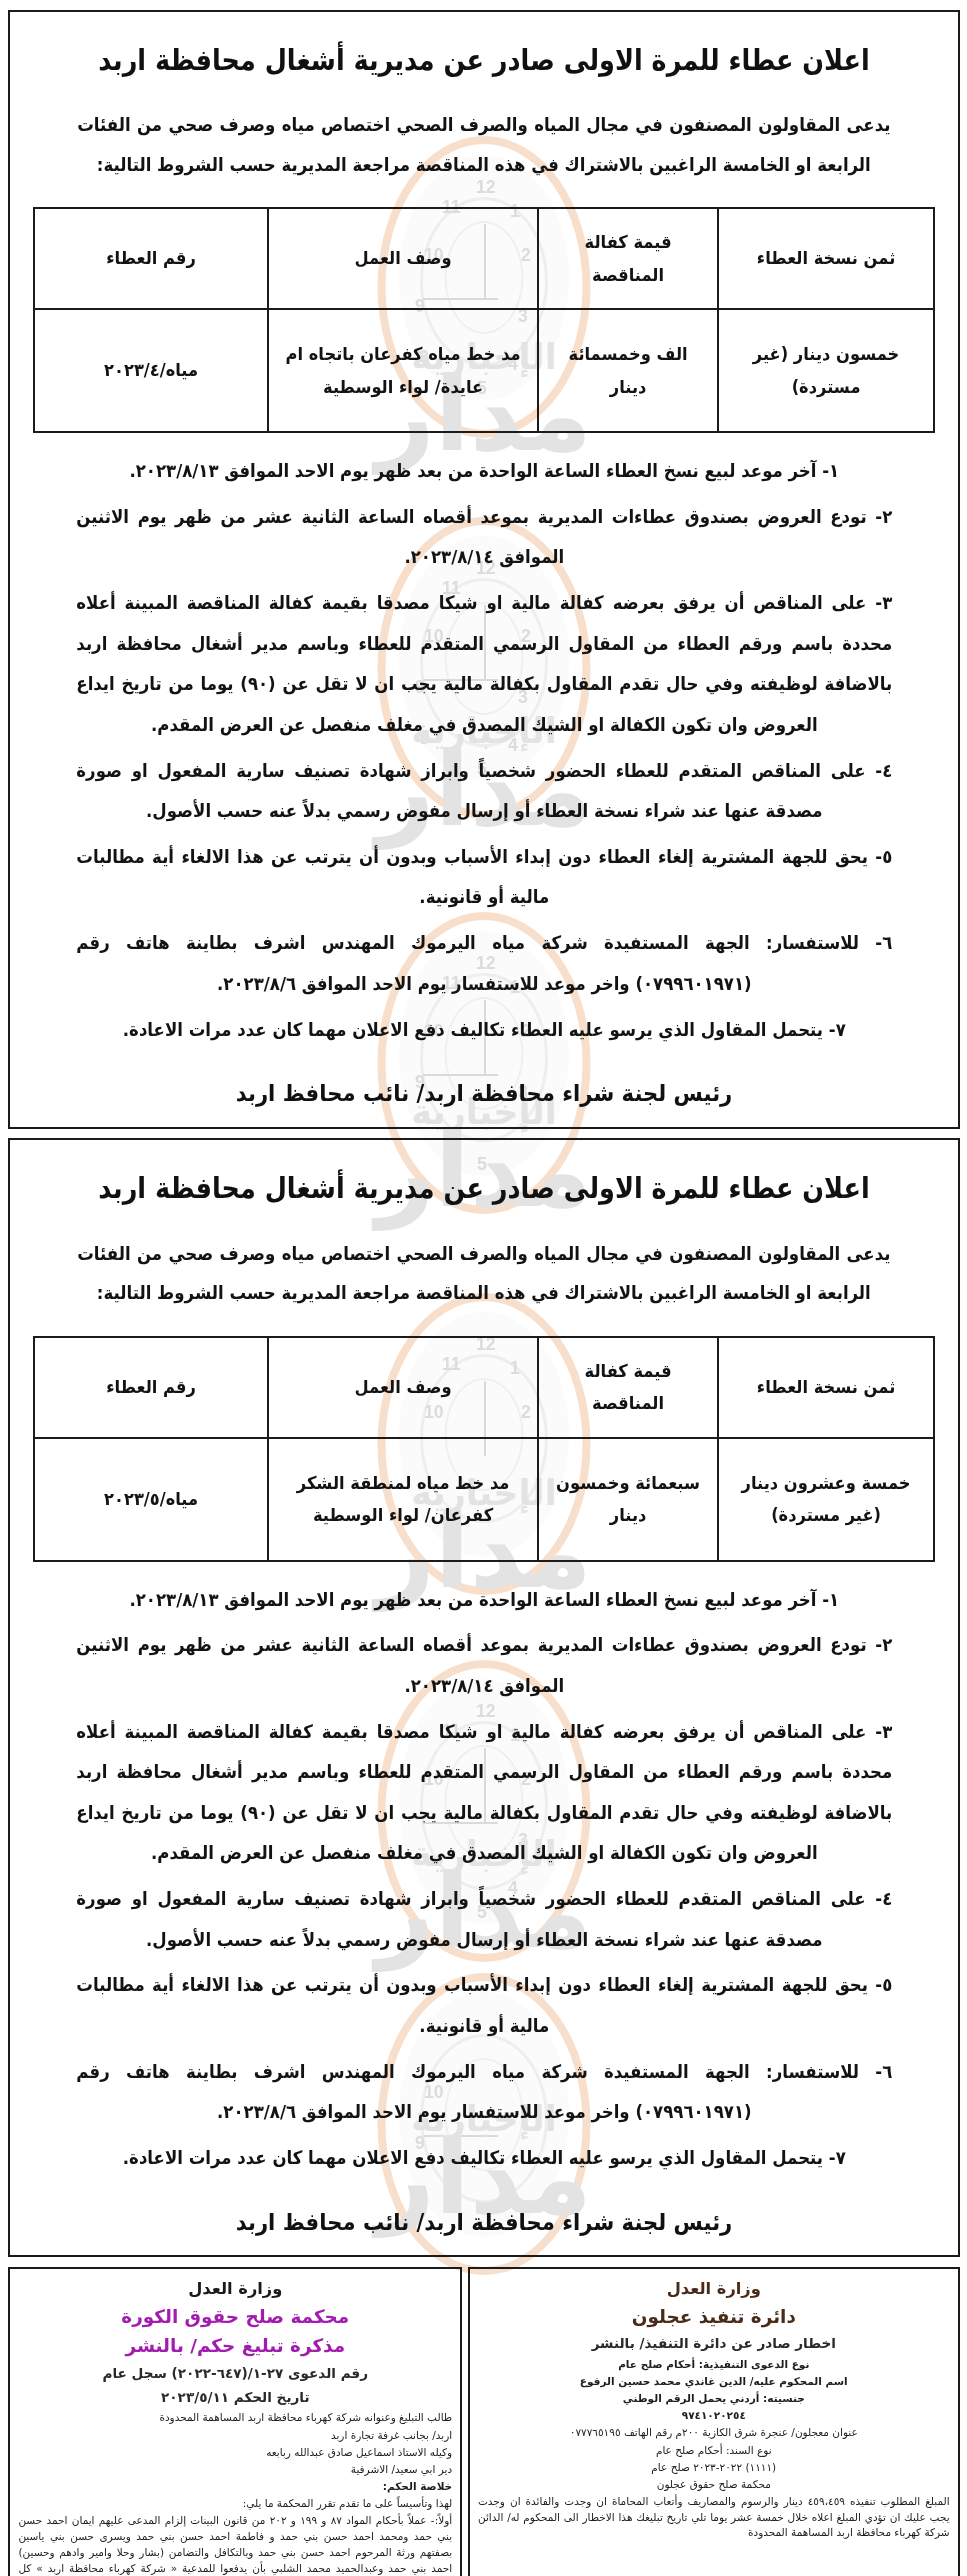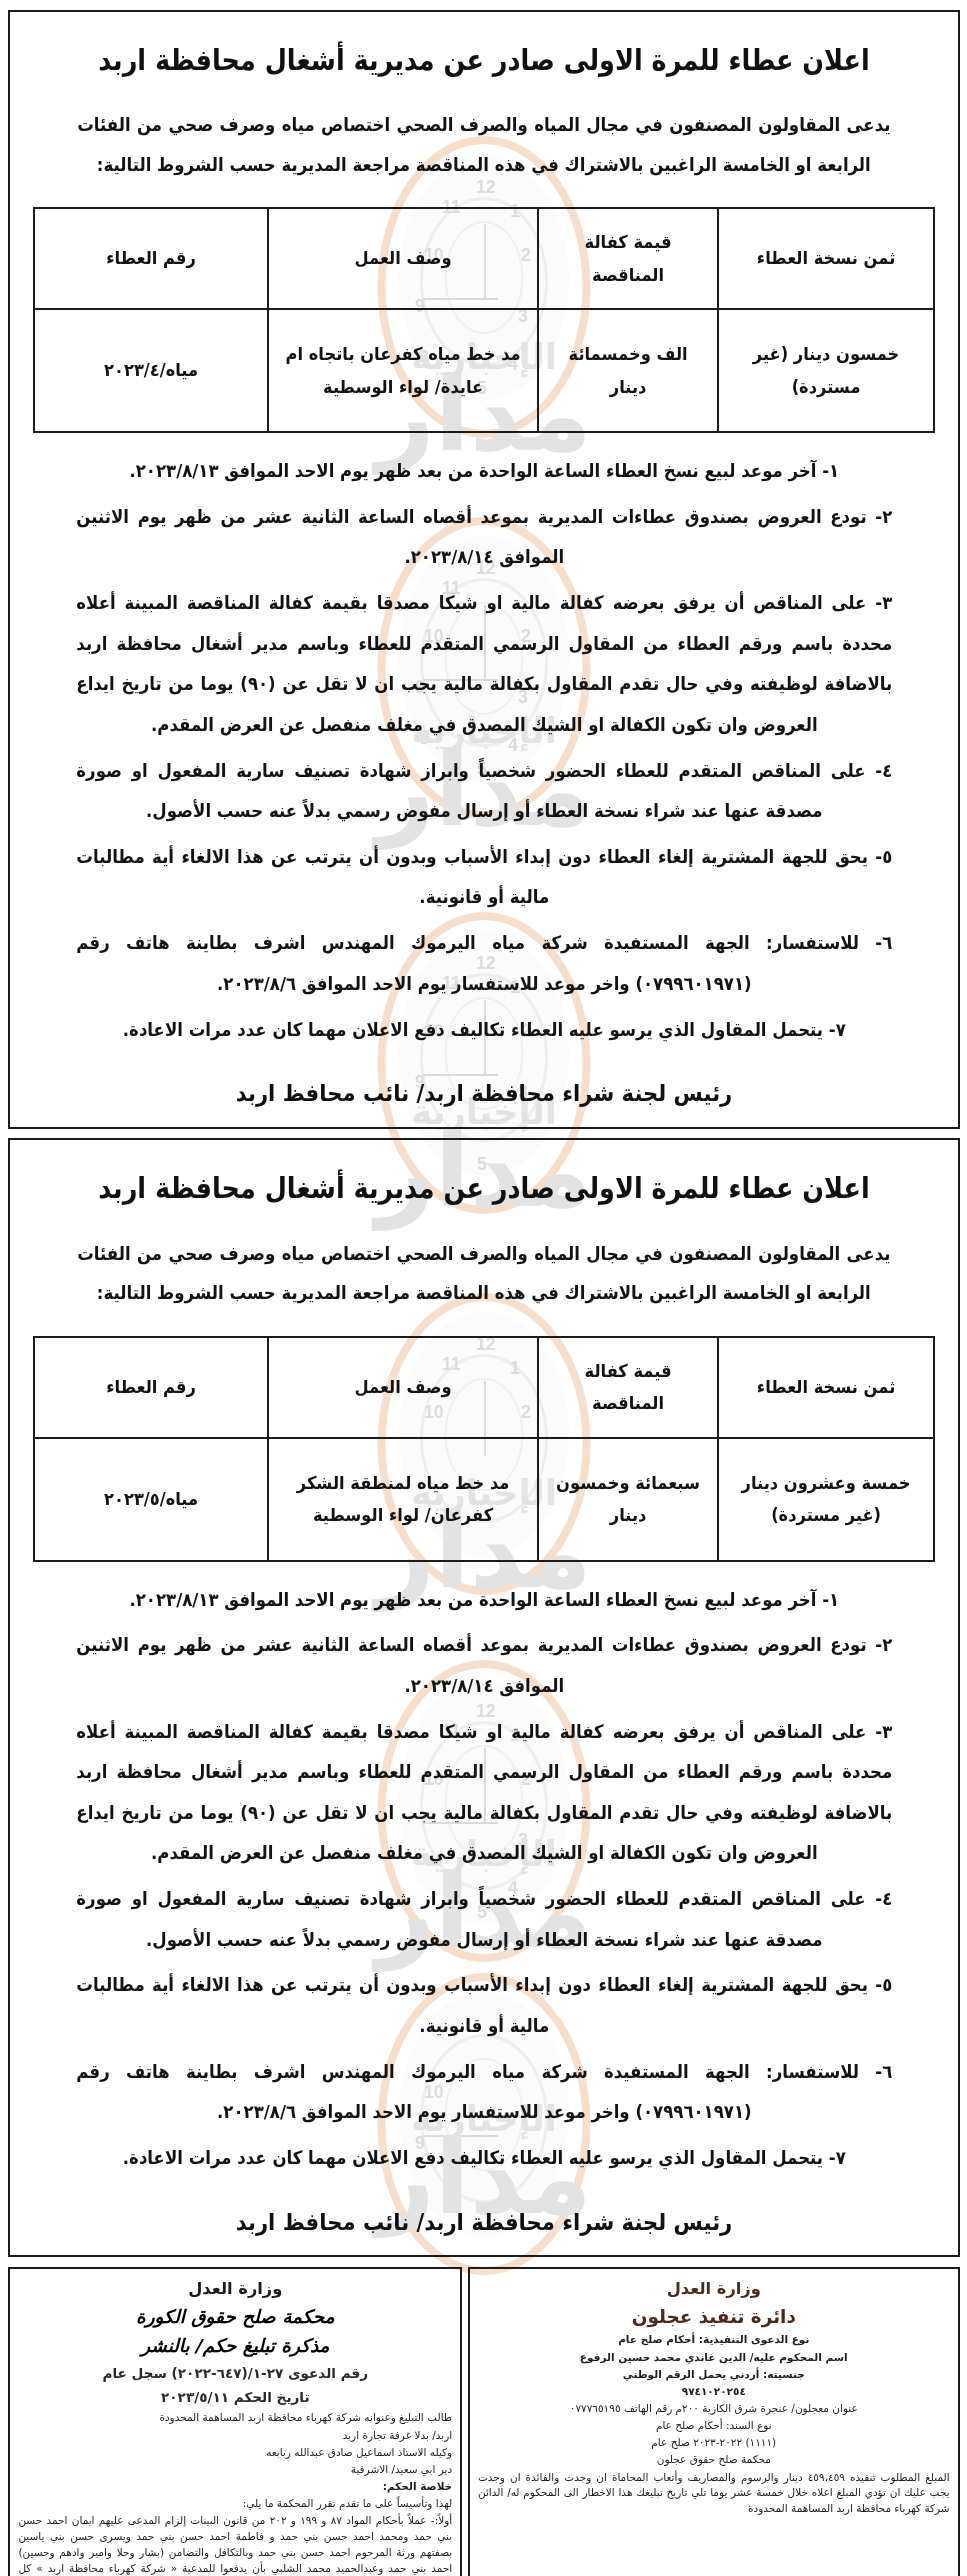--- a/index.html
+++ b/index.html
@@ -182,21 +182,21 @@
   }
   .court-h1.dark{color:#1b1b1b;}
   .court-h2{
     text-align:center;
     font-size:18.4px;
     font-weight:700;
     line-height:1.55;
     color:#4a2a18;
     margin:1.4px 0;
   }
-  .court-h2.dark{color:#000000;font-style:italic;}
+  .court-h2.dark{color:#a21caf;}
   .court-sub{
     text-align:center;
     font-size:13.6px;
     font-weight:700;
     line-height:1.6;
     margin:2px 0;
     color:#2a2a2a;
   }
   .court-line{
     font-size:10.5px;
@@ -410,40 +410,41 @@
     </ol>
 
     <div class="signature">رئيس لجنة شراء محافظة اربد/ نائب محافظ اربد</div>
   </section>
 
   <div class="courts">
 
     <section class="court right">
       <div class="court-h1">وزارة العدل</div>
       <div class="court-h2">دائرة تنفيذ عجلون</div>
+      <div class="court-sub">اخطار صادر عن دائرة التنفيذ/ بالنشر</div>
       <div class="court-line c b">نوع الدعوى التنفيذية: أحكام صلح عام</div>
       <div class="court-line c b">اسم المحكوم عليه/ الدين غاندي محمد حسين الرفوع</div>
       <div class="court-line c b">جنسيته: أردني يحمل الرقم الوطني</div>
       <div class="court-line c b">٩٧٤١٠٢٠٢٥٤</div>
       <div class="court-line c">عنوان معجلون/ عنجرة شرق الكازية ٢٠٠م رقم الهاتف ٠٧٧٧٦٥١٩٥</div>
       <div class="court-line c">نوع السند: أحكام صلح عام</div>
       <div class="court-line c">(١١١١) ٢٠٢٢-٢٠٢٣ صلح عام</div>
       <div class="court-line c">محكمة صلح حقوق عجلون</div>
       <div class="court-line">المبلغ المطلوب تنفيذه ٤٥٩،٤٥٩ دينار والرسوم والمصاريف وأتعاب المحاماة ان وجدت والفائدة ان وجدت يجب عليك ان تؤدي المبلغ اعلاه خلال خمسة عشر يوما تلي تاريخ تبليغك هذا الاخطار الى المحكوم له/ الدائن شركة كهرباء محافظة اربد المساهمة المحدودة</div>
 
     </section>
 
     <section class="court left">
       <div class="court-h1 dark">وزارة العدل</div>
       <div class="court-h2 dark">محكمة صلح حقوق الكورة</div>
       <div class="court-h2 dark">مذكرة تبليغ حكم/ بالنشر</div>
       <div class="court-sub">رقم الدعوى ٢٧-١/(٦٤٧-٢٠٢٢) سجل عام</div>
       <div class="court-sub">تاريخ الحكم ٢٠٢٣/٥/١١</div>
       <div class="court-line">طالب التبليغ وعنوانه شركة كهرباء محافظة اربد المساهمة المحدودة</div>
-      <div class="court-line">اربد/ بدلا غرفة تجارة اربد</div>
+      <div class="court-line">اربد/ بجانب غرفة تجارة اربد</div>
       <div class="court-line">وكيله الاستاذ اسماعيل صادق عبدالله ربابعه</div>
       <div class="court-line">دير ابي سعيد/ الاشرفية</div>
       <div class="court-line b">خلاصة الحكم:</div>
       <div class="court-line">لهذا وتأسيساً على ما تقدم تقرر المحكمة ما يلي:</div>
       <div class="court-line">أولاً:- عملاً بأحكام المواد ٨٧ و ١٩٩ و ٢٠٢ من قانون البينات إلزام المدعى عليهم ايمان احمد حسن بني حمد ومحمد احمد حسن بني حمد و فاطمة احمد حسن بني حمد ويسرى حسن بني ياسين بصفتهم ورثة المرحوم احمد حسن بني حمد وبالتكافل والتضامن (بشار وحلا وامير وادهم وحسين) احمد بني حمد وعبدالحميد محمد الشلبي بأن يدفعوا للمدعية « شركة كهرباء محافظة اربد » كل حسب حصته بحدود ما آل اليه من تركة المرحوم احمد حسن ربيع ١٩١ فلس للمدعية « شركة كهرباء محافظة اربد ».</div>
 
     </section>
   </div>
 
 </div>

